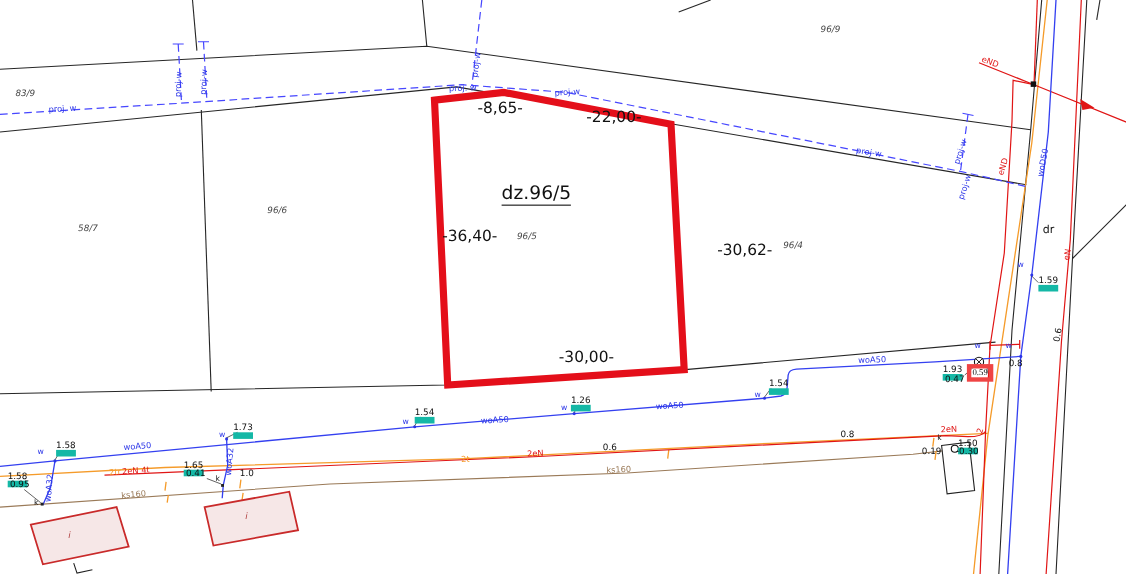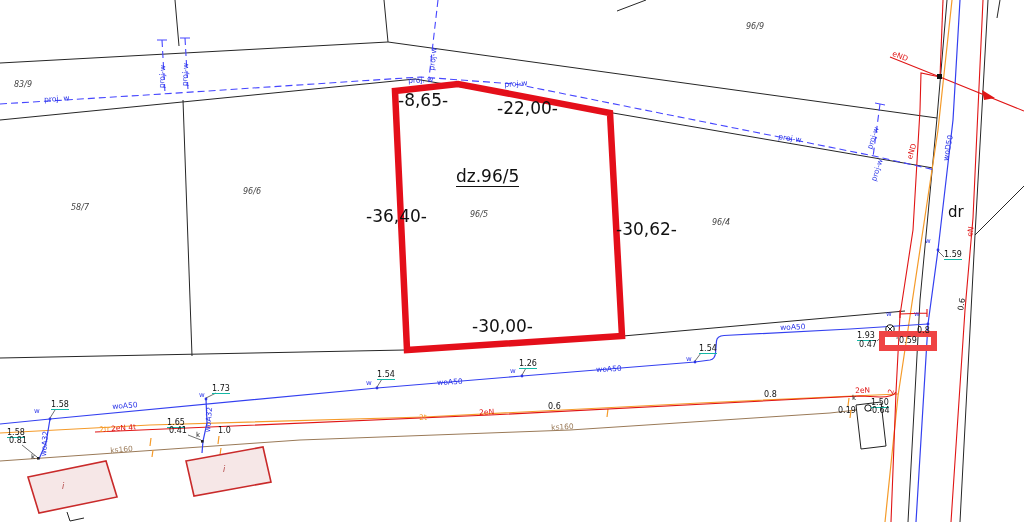--- a/index.html
+++ b/index.html
@@ -1,35 +1,35 @@
 <!DOCTYPE html>
 <html><head>
 <meta charset="utf-8">
 <style>
   html,body{margin:0;padding:0;background:#fff;}
   #stage{position:relative;width:1024px;height:522px;overflow:hidden;background:#ffffff;
          font-family:"DejaVu Sans",sans-serif;}
   #map-svg{position:absolute;left:0;top:0;}
   .lbl{position:absolute;white-space:nowrap;line-height:1;color:#111;
        font-family:"DejaVu Sans",sans-serif;}
-  .dim{font-size:17px;}
+  .dim{font-size:14px;padding-left:36px;}
   .title{font-size:17px;border-bottom:1.6px solid #111;padding-bottom:1px;}
   .pno{font-size:8px;font-style:italic;color:#444;}
   .tiny{font-size:7.5px;}
   .dep{font-size:8px;color:#111;}
-  .und{border-bottom:1px solid #14b8a6;}
-  .box{border:6px solid #ef4444;padding:0 14px;}
+  .und{border-bottom:6px solid #14b8a6;}
+  .box{border:4px solid #ef4444;padding:0 1px;font-family:Liberation Serif, serif;}
   .blue{color:#2b35e8;}
   .orange{color:#f59b2a;}
   .red{color:#e01515;}
   .brown{color:#9a7a58;}
   .w-lbl{font-size:7px;color:#2b35e8;}
   .k-lbl{font-size:7px;color:#222;}
   .i-lbl{font-size:8px;font-style:italic;color:#b04040;}
-  .dr{font-size:15px;color:#111;text-align:right;}
+  .dr{font-size:10px;color:#111;text-align:right;}
   .rot{transform-origin:0 0;}
 </style>
 </head>
 <body>
 
 <div id="stage">
 
 <svg id="map-svg" width="1024" height="522" viewBox="0 0 1024 522">
 
   <g stroke="#262626" stroke-width="1" fill="none">
@@ -176,29 +176,29 @@
 <div class="lbl dep und" style="left:519px;top:360px">1.26</div>
 <div class="lbl dep und" style="left:699px;top:345px">1.54</div>
 <div class="lbl dep und" style="left:212px;top:385px">1.73</div>
 <div class="lbl dep und" style="left:944px;top:251px">1.59</div>
 <div class="lbl dep und" style="left:857px;top:332px">1.93</div>
 <div class="lbl dep" style="left:859px;top:341px">0.47</div>
 <div class="lbl dep box" style="left:879px;top:331px">0.59</div>
 <div class="lbl dep" style="left:917px;top:327px">0.8</div>
 <div class="lbl dep rot" style="left:957px;top:310px;transform:rotate(-80deg)">0.6</div>
 <div class="lbl dep und" style="left:7px;top:429px">1.58</div>
-<div class="lbl dep" style="left:9px;top:437px">0.81</div>
+<div class="lbl dep" style="left:9px;top:437px">0.95</div>
 <div class="lbl dep und" style="left:167px;top:419px">1.65</div>
 <div class="lbl dep" style="left:169px;top:427px">0.41</div>
 <div class="lbl dep" style="left:218px;top:427px">1.0</div>
 <div class="lbl dep" style="left:548px;top:403px">0.6</div>
 <div class="lbl dep" style="left:764px;top:391px">0.8</div>
 <div class="lbl dep" style="left:838px;top:407px">0.19</div>
 <div class="lbl dep und" style="left:871px;top:399px">1.50</div>
-<div class="lbl dep" style="left:869px;top:407px">-0.64</div>
+<div class="lbl dep" style="left:869px;top:407px">-0.30</div>
 
 <div class="lbl w-lbl" style="left:34px;top:408px">w</div>
 <div class="lbl w-lbl" style="left:366px;top:380px">w</div>
 <div class="lbl w-lbl" style="left:510px;top:368px">w</div>
 <div class="lbl w-lbl" style="left:686px;top:356px">w</div>
 <div class="lbl w-lbl" style="left:199px;top:392px">w</div>
 <div class="lbl w-lbl" style="left:925px;top:238px">w</div>
 <div class="lbl w-lbl" style="left:886px;top:311px">w</div>
 <div class="lbl w-lbl" style="left:914px;top:311px">w</div>
 <div class="lbl k-lbl" style="left:31px;top:454px">k</div>

